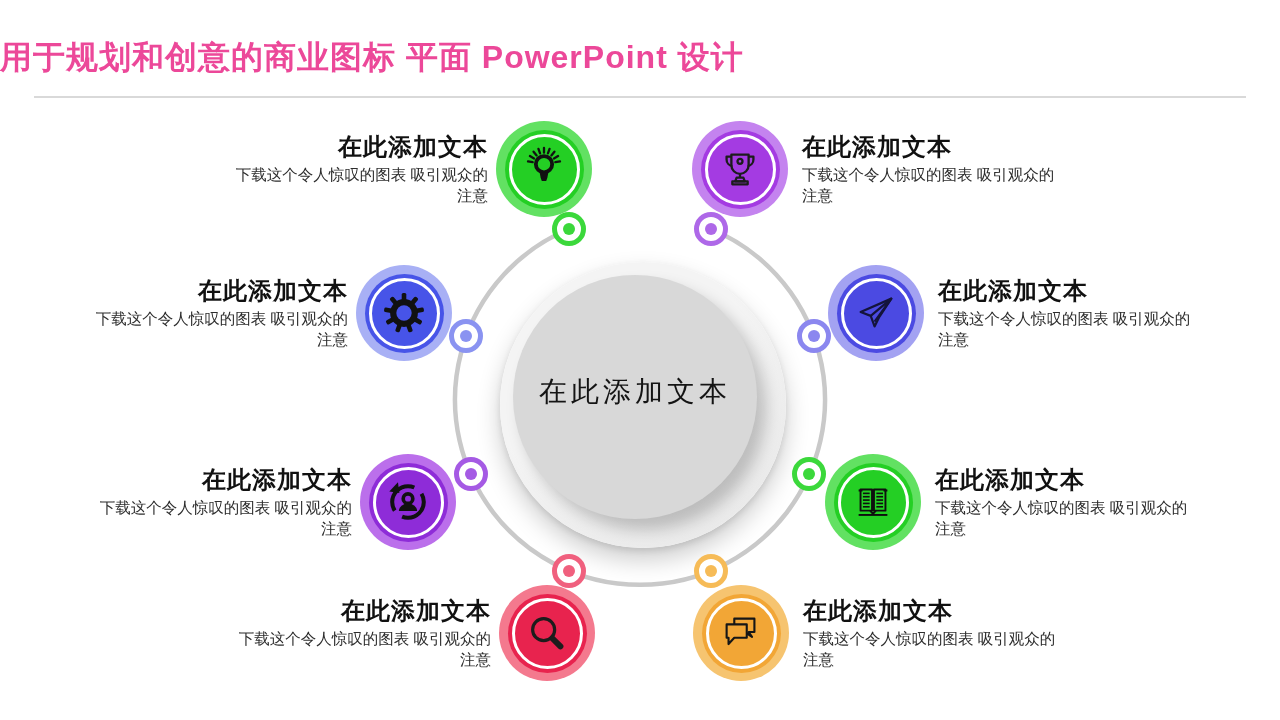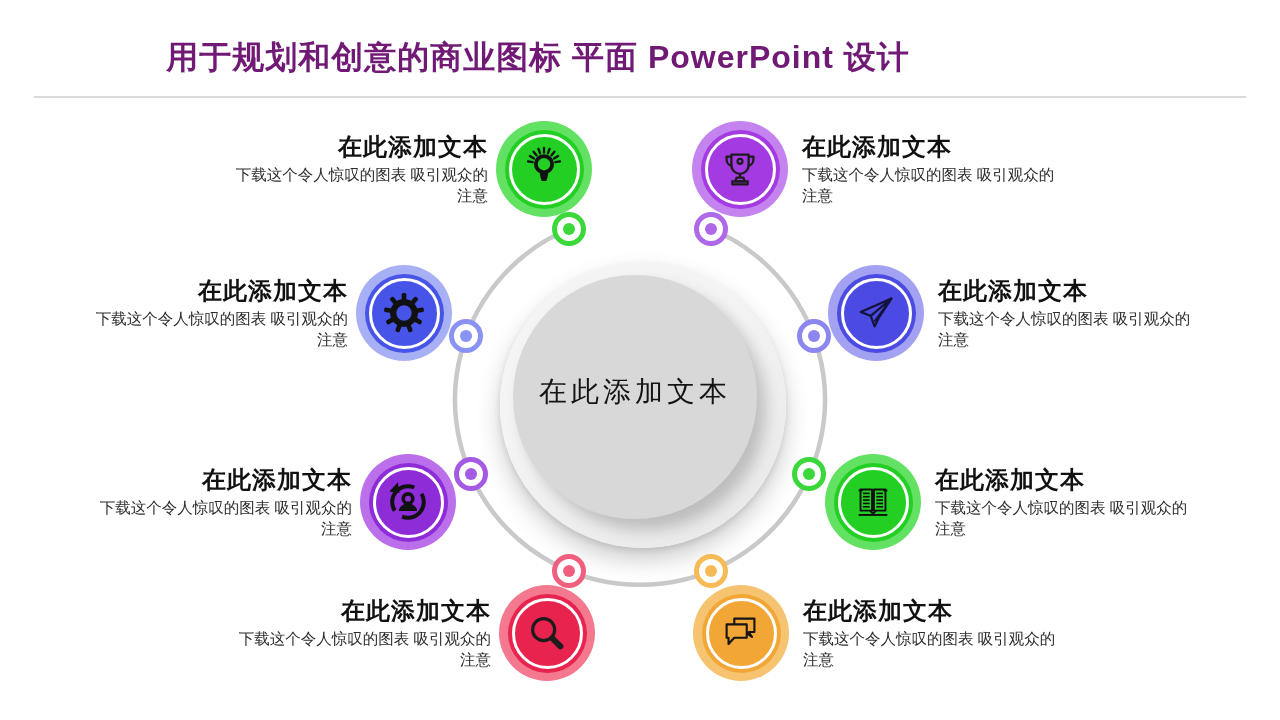--- a/index.html
+++ b/index.html
@@ -1,22 +1,22 @@
 <!DOCTYPE html>
 <html><head>
 <meta charset="utf-8">
 <style>
   html,body{margin:0;padding:0;background:#f5f5f5;}
   .slide{
     position:relative;width:1280px;height:720px;background:#ffffff;
     overflow:hidden;font-family:"Liberation Sans","DejaVu Sans",sans-serif;
   }
   .title{
-    position:absolute;left:0;top:36px;width:1076px;text-align:center;
-    font-size:32px;font-weight:700;color:#701a75;letter-spacing:1px;
+    position:absolute;left:0;top:36px;width:1076px;text-align:left;
+    font-size:32px;font-weight:700;color:#ec4899;letter-spacing:1px;
     font-family:"Liberation Sans","DejaVu Sans",sans-serif;
   }
   .divider{position:absolute;left:34px;right:34px;top:96px;height:2px;background:#d9d9d9;}
   .orbit-svg{position:absolute;left:0;top:0;z-index:1;}
   
   .center-outer{
     position:absolute;left:500px;top:262px;width:286px;height:286px;border-radius:50%;
     background:radial-gradient(circle at 42% 38%, #f4f4f4 55%, #e3e3e3 90%, #dadada 100%);
     box-shadow:0 12px 24px rgba(0,0,0,0.20), 0 3px 6px rgba(0,0,0,0.10);
     z-index:2;

